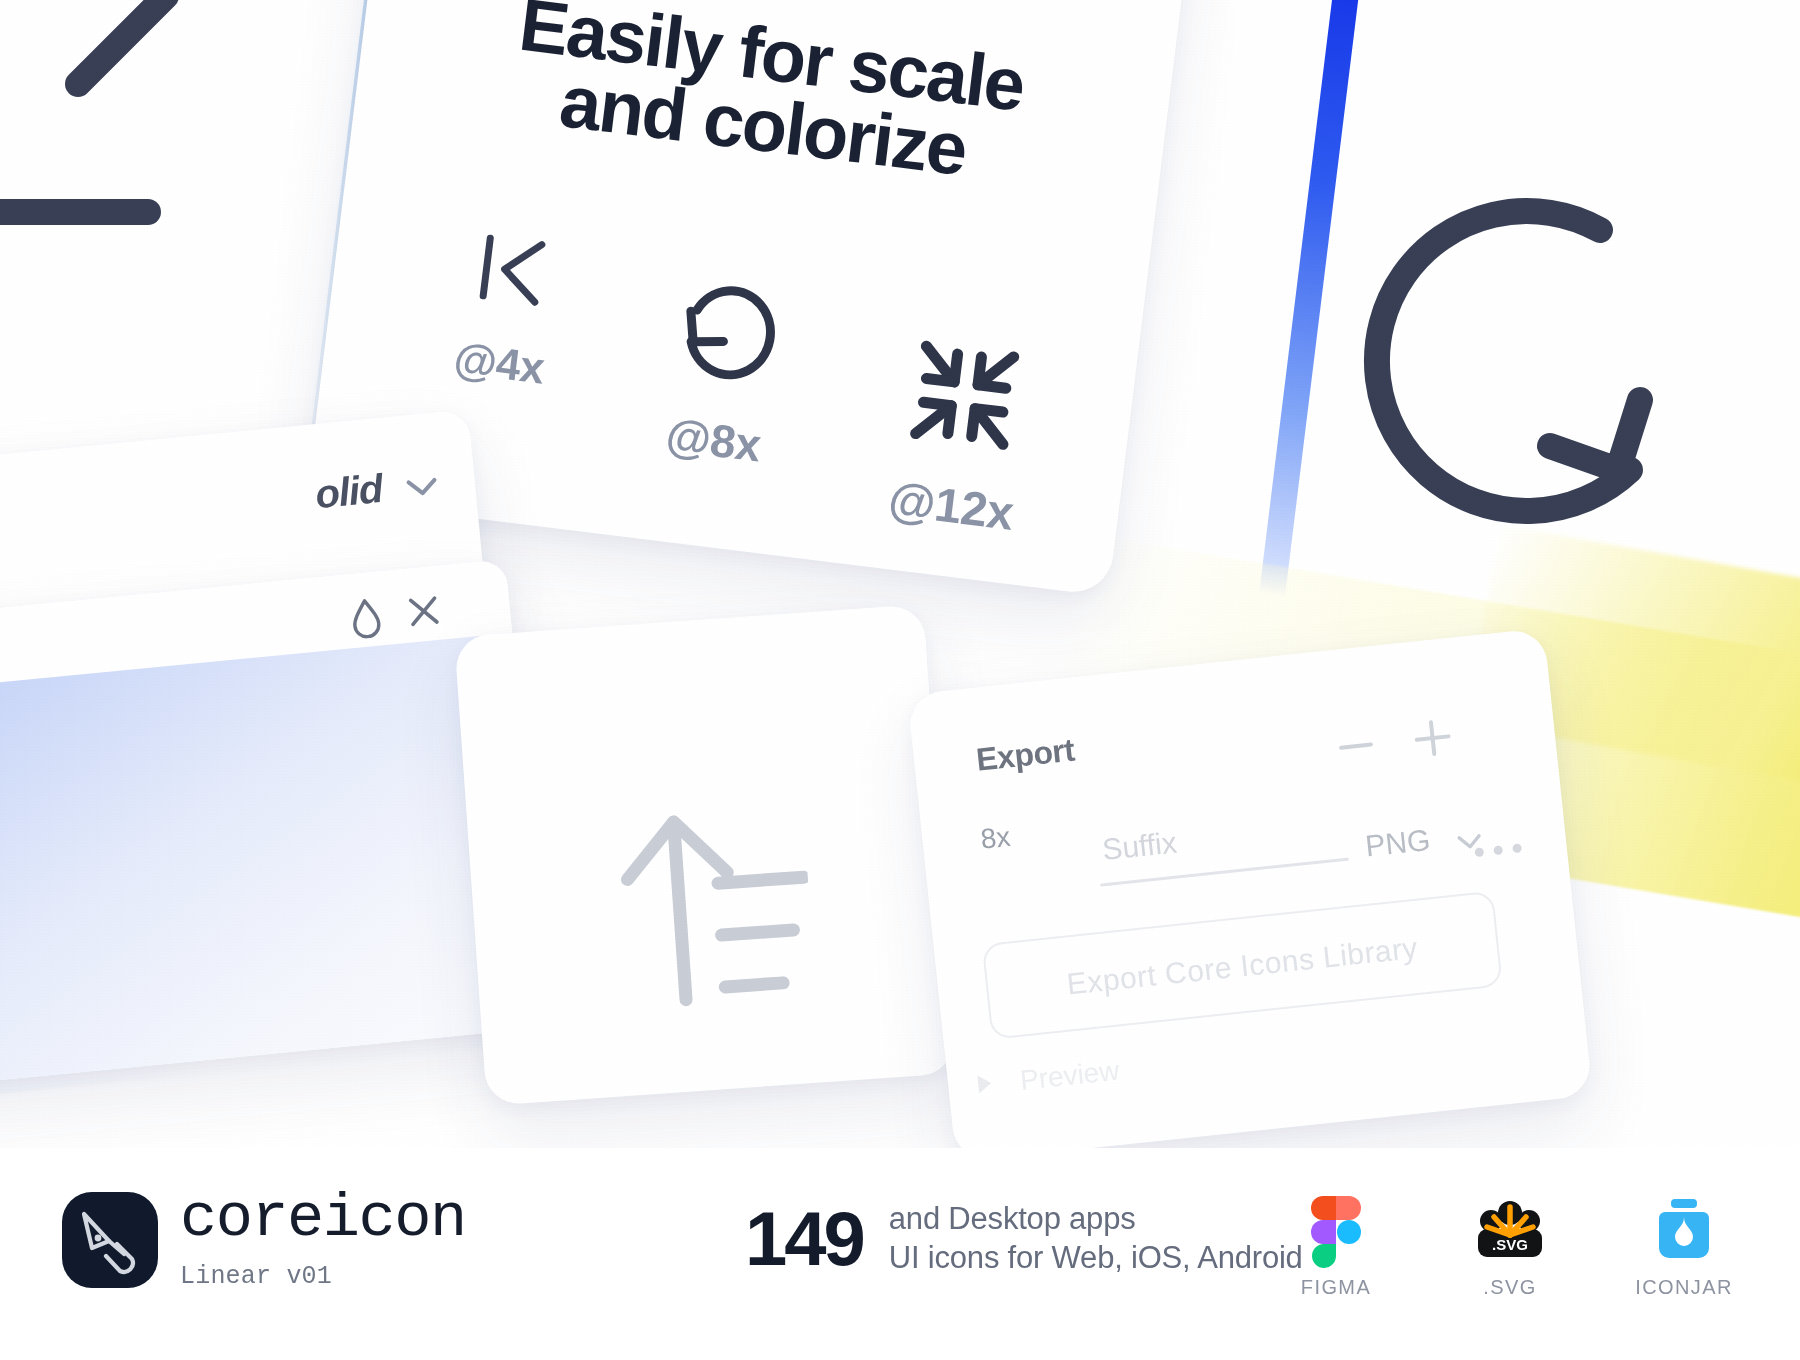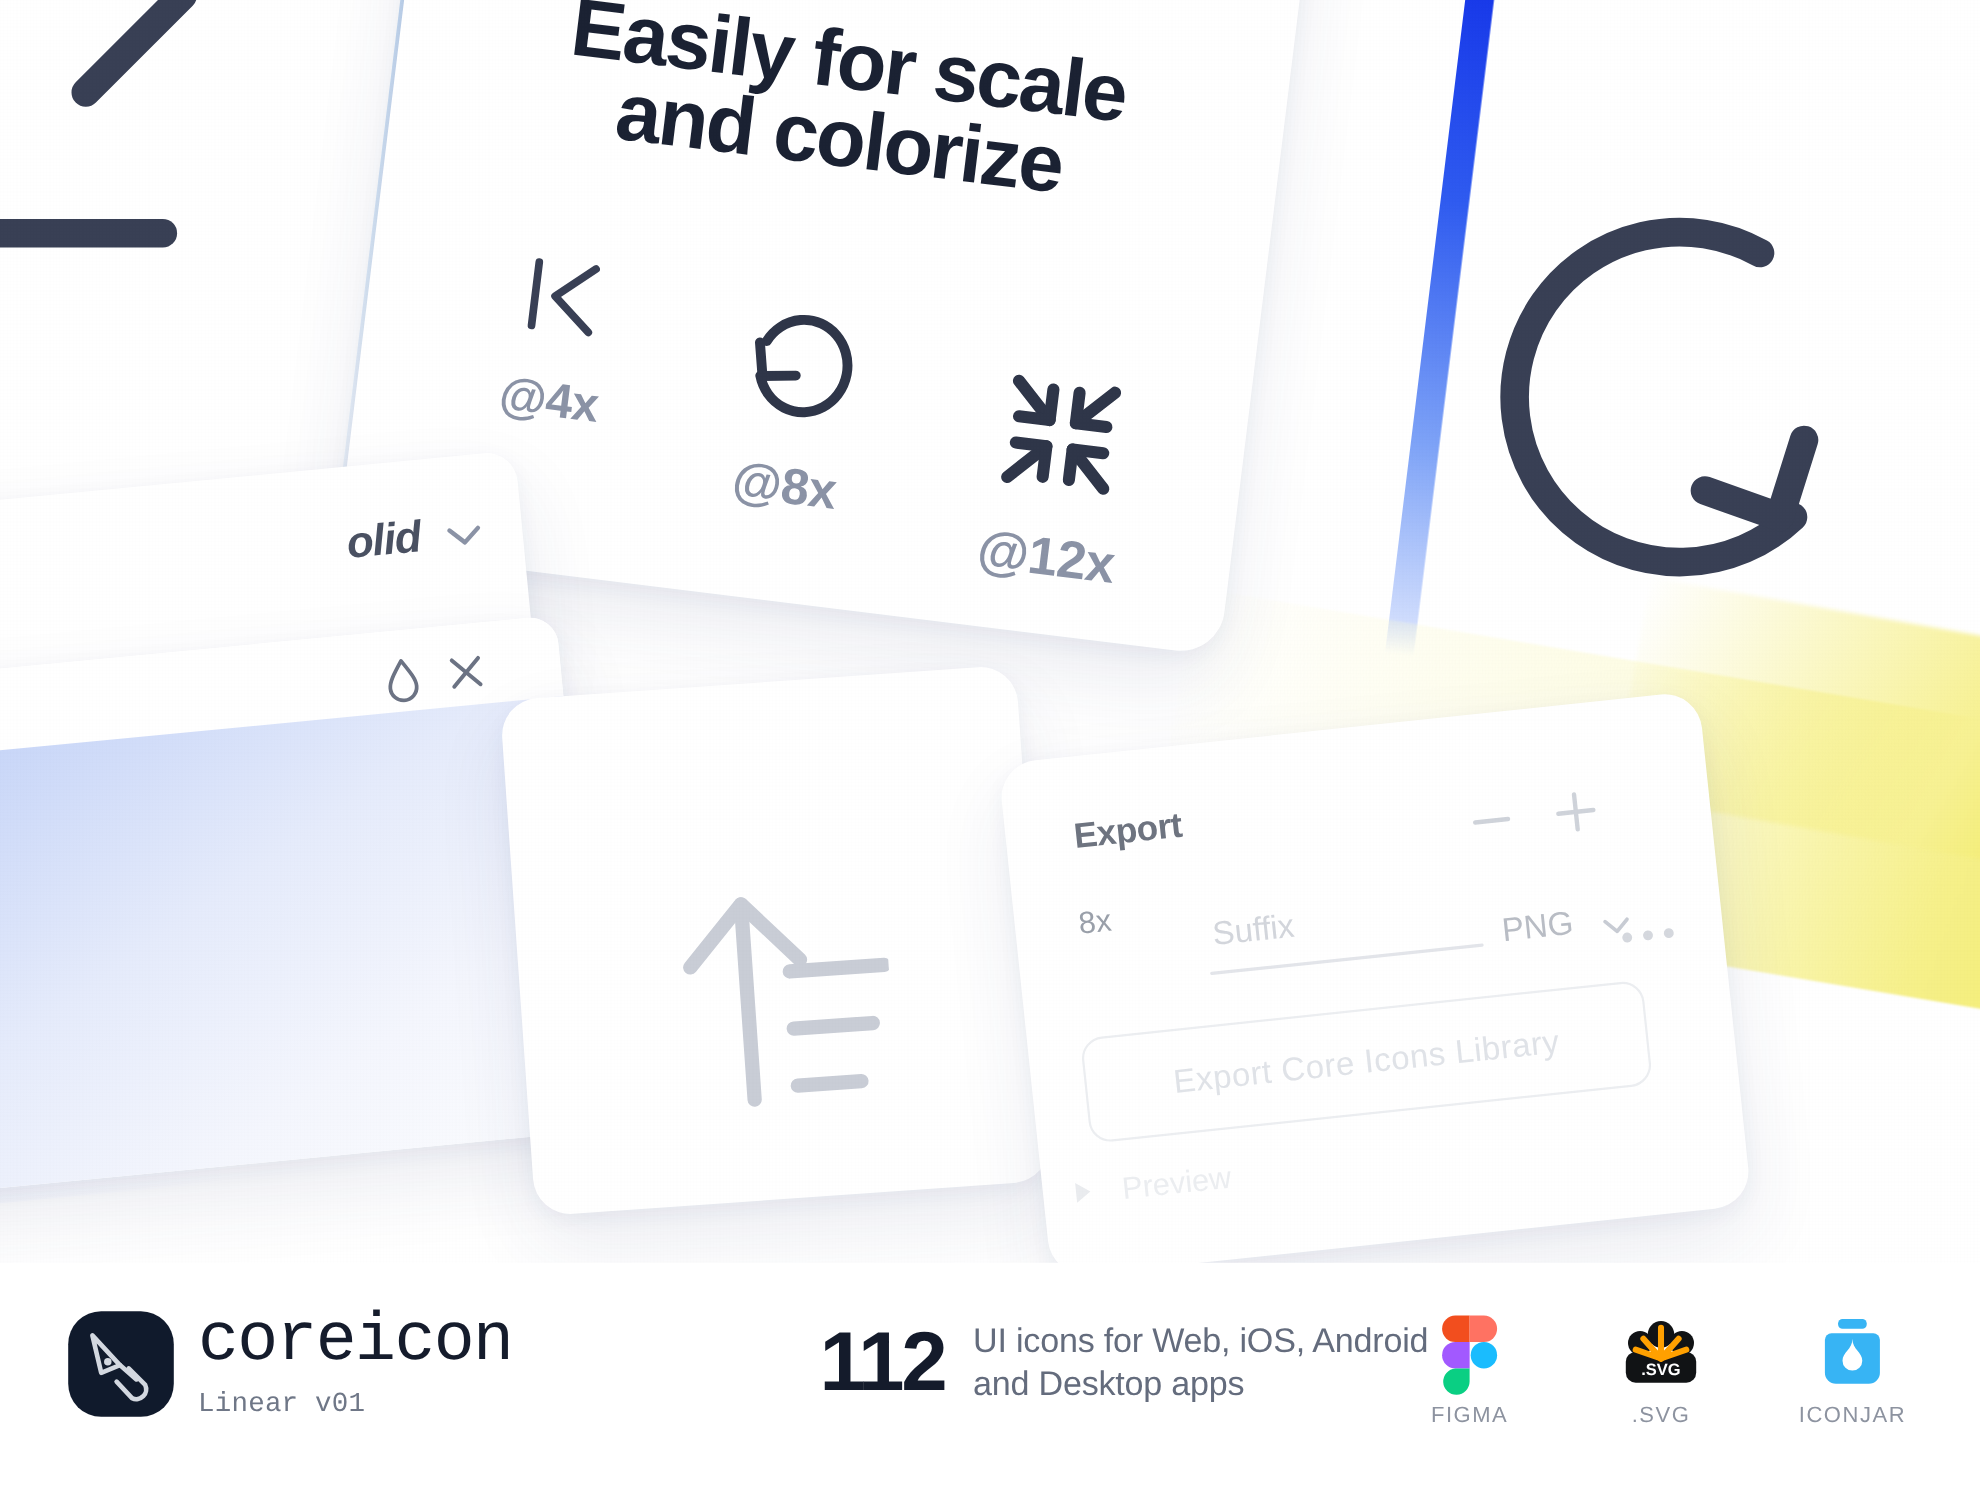--- a/index.html
+++ b/index.html
@@ -342,24 +342,24 @@
           </g>
         </svg>
       </div>
       <div class="brand-text">
         <div class="name">coreicon</div>
         <div class="ver">Linear v01</div>
       </div>
     </div>
 
     <div class="count-block">
-      <div class="count-num">112</div>
+      <div class="count-num">149</div>
       <div class="count-desc">
+        <div>and Desktop apps</div>
         <div>UI icons for Web, iOS, Android</div>
-        <div>and Desktop apps</div>
       </div>
     </div>
 
     <div class="formats">
 
       <div class="fmt">
         <div class="fico">
           <svg width="52" height="76" viewBox="0 0 52 76" fill="none">
             <path d="M13 1 h13 v24 h-13 a12 12 0 0 1 0 -24z" fill="#f24e1e"></path>
             <path d="M26 1 h13 a12 12 0 0 1 0 24 h-13z" fill="#ff7262"></path>

